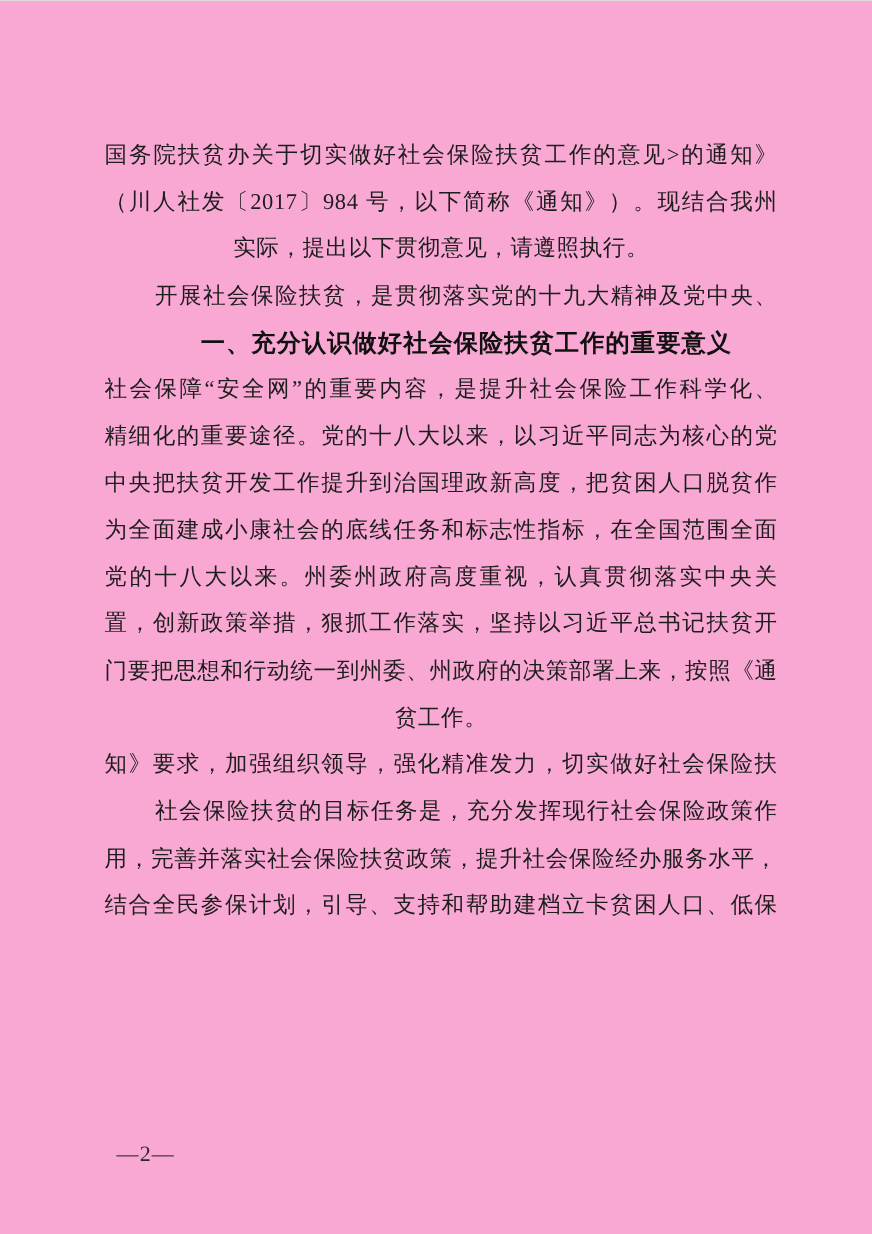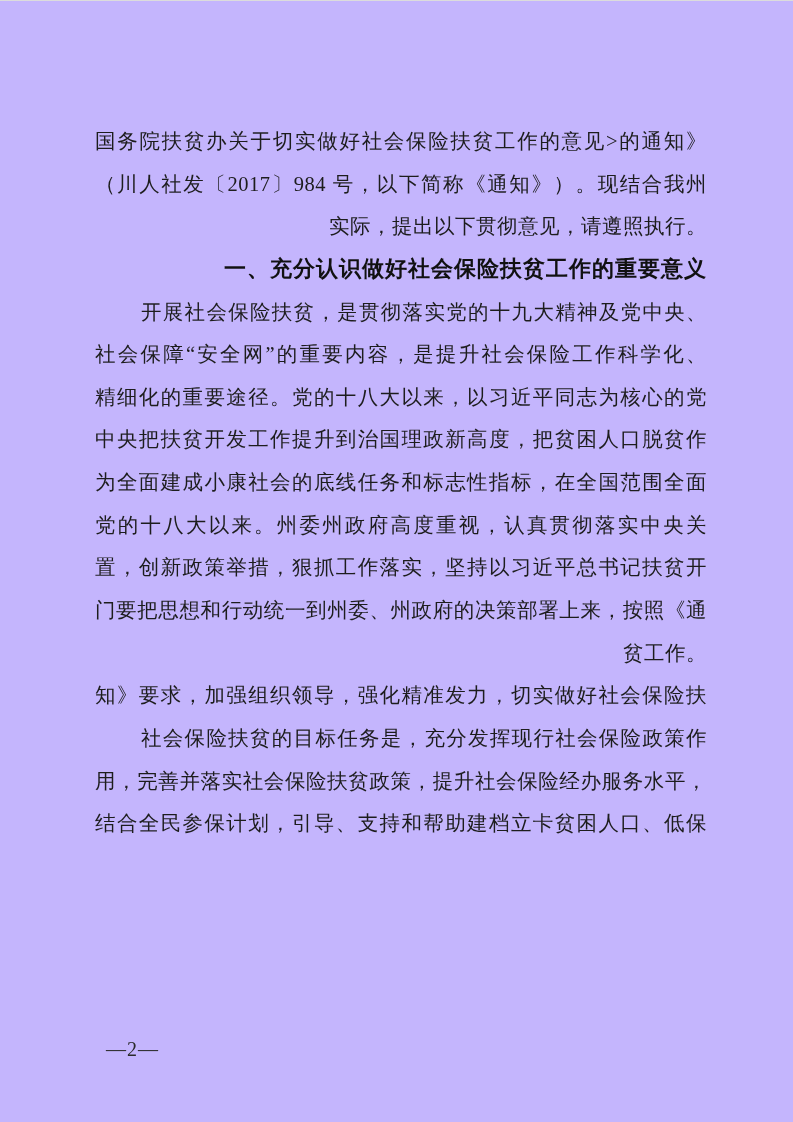--- a/index.html
+++ b/index.html
@@ -4,21 +4,21 @@
 <style>
   html, body {
     margin: 0;
     padding: 0;
     background: #ffffff;
   }
   .page {
     position: relative;
     width: 793px;
     height: 1122px;
-    background: #c4b5fd;
+    background: #f9a8d4;
     overflow: hidden;
     font-family: "Liberation Serif", "DejaVu Serif", serif;
     color: #1d1d1d;
   }
   .scan-edge {
     position: absolute;
     top: 0; left: 0; right: 0;
     height: 1px;
     background: #dcdcdc;
   }
@@ -26,21 +26,21 @@
     position: absolute;
     left: 95px;
     top: 120px;
     width: 612px;
   }
   .line {
     height: 42.65px;
     line-height: 42.65px;
     font-size: 20.5px;
     letter-spacing: 0.5px;
-    text-align: right;
+    text-align: center;
     overflow: hidden;
   }
   .line.fill {
     text-align: justify;
     text-align-last: justify;
   }
   .line.indent {
     padding-left: 46px;
   }
   .line.heading {
@@ -63,22 +63,22 @@
 </style>
 </head>
 <body>
 
 <div class="page">
   <div class="scan-edge"></div>
   <div class="content">
       <div class="line fill">国务院扶贫办关于切实做好社会保险扶贫工作的意见&gt;的通知》</div>
       <div class="line fill">（川人社发〔2017〕984 号，以下简称《通知》）。现结合我州</div>
       <div class="line">实际，提出以下贯彻意见，请遵照执行。</div>
+      <div class="line indent fill">开展社会保险扶贫，是贯彻落实党的十九大精神及党中央、</div>
       <div class="line heading indent">一、充分认识做好社会保险扶贫工作的重要意义</div>
-      <div class="line indent fill">开展社会保险扶贫，是贯彻落实党的十九大精神及党中央、</div>
       <div class="line fill">社会保障“安全网”的重要内容，是提升社会保险工作科学化、</div>
       <div class="line fill">精细化的重要途径。党的十八大以来，以习近平同志为核心的党</div>
       <div class="line fill">中央把扶贫开发工作提升到治国理政新高度，把贫困人口脱贫作</div>
       <div class="line fill">为全面建成小康社会的底线任务和标志性指标，在全国范围全面</div>
       <div class="line fill">党的十八大以来。州委州政府高度重视，认真贯彻落实中央关</div>
       <div class="line fill">置，创新政策举措，狠抓工作落实，坚持以习近平总书记扶贫开</div>
       <div class="line fill">门要把思想和行动统一到州委、州政府的决策部署上来，按照《通</div>
       <div class="line">贫工作。</div>
       <div class="line fill">知》要求，加强组织领导，强化精准发力，切实做好社会保险扶</div>
       <div class="line indent fill">社会保险扶贫的目标任务是，充分发挥现行社会保险政策作</div>

